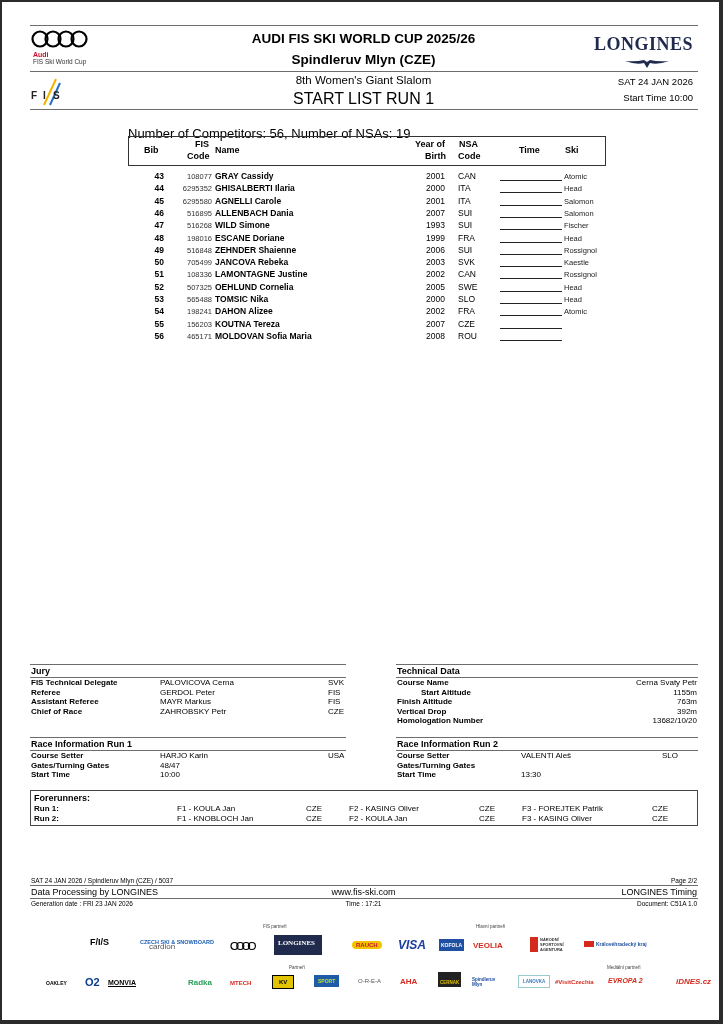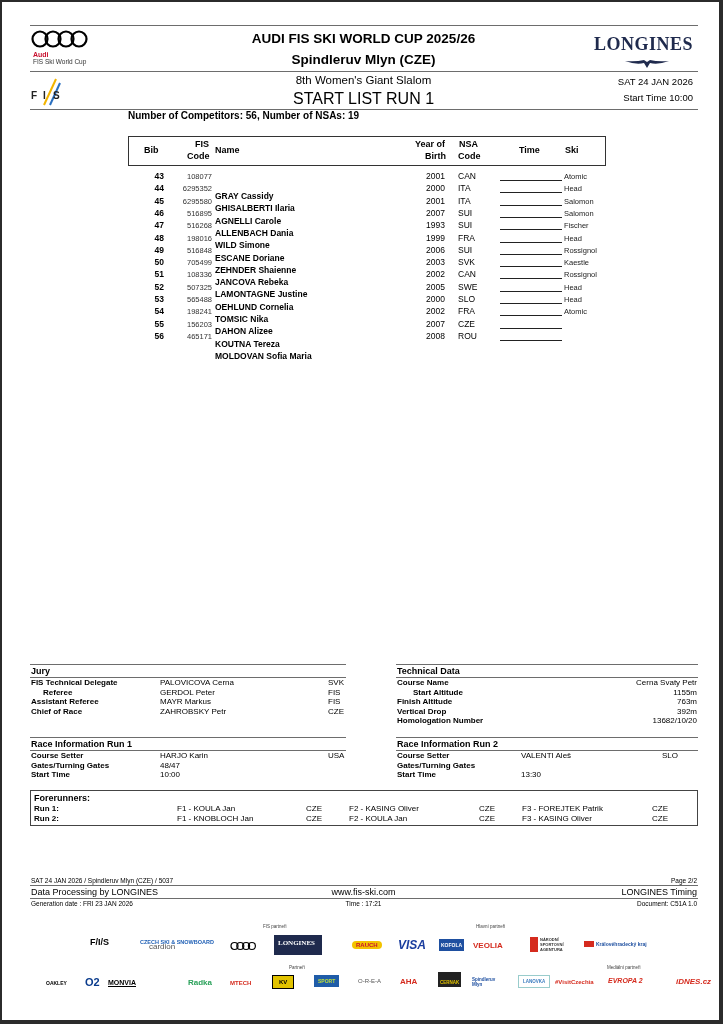--- a/index.html
+++ b/index.html
@@ -14,28 +14,28 @@
   .title2 { left: 0; width: 723px; text-align: center; top: 50px; font-size: 13.5px; font-weight: bold; }
   .title3 { left: 0; width: 723px; text-align: center; top: 72px; font-size: 11.5px; }
   .title4 { left: 0; width: 723px; text-align: center; top: 88px; font-size: 16px; }
   .date { right: 26px; top: 74px; font-size: 9.5px; text-align: right; }
   .stime { right: 26px; top: 90px; font-size: 9.5px; text-align: right; }
   .audi-sub1 { left: 31px; top: 49px; font-size: 7px; color: #c8102e; font-weight: bold; }
   .audi-sub2 { left: 31px; top: 56px; font-size: 6.5px; color: #333; }
   .longines { right: 26px; top: 32px; font-family: "Liberation Serif", serif; font-size: 18px; font-weight: bold; color: #1f2a4d; letter-spacing: 0.5px; }
 
   
-  .summary { left: 126px; top: 108px; font-size: 10px; font-weight: bold; }
+  .summary { left: 126px; top: 124px; font-size: 13px; font-weight: normal; }
   .thead { left: 126px; top: 134px; width: 478px; height: 30px; border: 1.5px solid #333; }
   .th { position: absolute; font-size: 9px; font-weight: bold; }
   .row { position: absolute; left: 126px; width: 478px; height: 12.3px; font-size: 8.5px; }
   .row span { position: absolute; top: 0; white-space: nowrap; }
   .c-bib { left: 16px; width: 20px; text-align: right; font-weight: bold; }
   .c-code { left: 40px; width: 44px; text-align: right; font-size: 7.5px; color: #333; top: 1px !important; }
-  .c-name { left: 87px; font-weight: bold; margin-top: 20px; }
+  .c-name { left: 87px; font-weight: bold; }
   .c-yob { left: 298px; }
   .c-nsa { left: 330px; }
   .c-time { left: 372px; width: 62px; height: 10px; border-bottom: 1px solid #222; }
   .c-ski { left: 436px; font-size: 7.5px; color: #222; top: 1px !important; }
 
   
   .sec-title { font-size: 9px; font-weight: bold; }
   .lbl { font-size: 8px; font-weight: bold; }
   .val { font-size: 8px; }
   .box { position: absolute; border: 1.5px solid #444; }
@@ -241,21 +241,21 @@
   <div class="abs" style="left:28px; top:662px; width:316px; border-top:1.5px solid #6d6d6d;"></div>
   <div class="abs sec-title" style="left:29px; top:664px;">Jury</div>
   <div class="abs" style="left:28px; top:675px; width:316px; border-top:1px solid #6d6d6d;"></div>
   <div class="abs" style="left:29px; top:676px; width:316px;">
     <div style="position:relative; height:9.6px;">
         <span class="abs lbl" style="left:0;">FIS Technical Delegate</span>
         <span class="abs val" style="left:129px;">PALOVICOVA Cerna</span>
         <span class="abs val" style="left:297px;">SVK</span>
       </div>
     <div style="position:relative; height:9.6px;">
-        <span class="abs lbl" style="left:12px;">Referee</span>
+        <span class="abs lbl" style="left:0;">Referee</span>
         <span class="abs val" style="left:129px;">GERDOL Peter</span>
         <span class="abs val" style="left:297px;">FIS</span>
       </div>
     <div style="position:relative; height:9.6px;">
         <span class="abs lbl" style="left:0;">Assistant Referee</span>
         <span class="abs val" style="left:129px;">MAYR Markus</span>
         <span class="abs val" style="left:297px;">FIS</span>
       </div>
     <div style="position:relative; height:9.6px;">
         <span class="abs lbl" style="left:0;">Chief of Race</span>
@@ -266,21 +266,21 @@
 
   <div class="abs" style="left:394px; top:662px; width:302px; border-top:1.5px solid #6d6d6d;"></div>
   <div class="abs sec-title" style="left:395px; top:664px;">Technical Data</div>
   <div class="abs" style="left:394px; top:675px; width:302px; border-top:1px solid #6d6d6d;"></div>
   <div class="abs" style="left:395px; top:676px; width:300px;">
     <div style="position:relative; height:9.6px;">
         <span class="abs lbl" style="left:0;">Course Name</span>
         <span class="abs val" style="right:0;">Cerna Svaty Petr</span>
       </div>
     <div style="position:relative; height:9.6px;">
-        <span class="abs lbl" style="left:8px;padding-left:8px;">Start Altitude</span>
+        <span class="abs lbl" style="left:16px;padding-left:8px;">Start Altitude</span>
         <span class="abs val" style="right:0;">1155m</span>
       </div>
     <div style="position:relative; height:9.6px;">
         <span class="abs lbl" style="left:0;">Finish Altitude</span>
         <span class="abs val" style="right:0;">763m</span>
       </div>
     <div style="position:relative; height:9.6px;">
         <span class="abs lbl" style="left:0;">Vertical Drop</span>
         <span class="abs val" style="right:0;">392m</span>
       </div>

